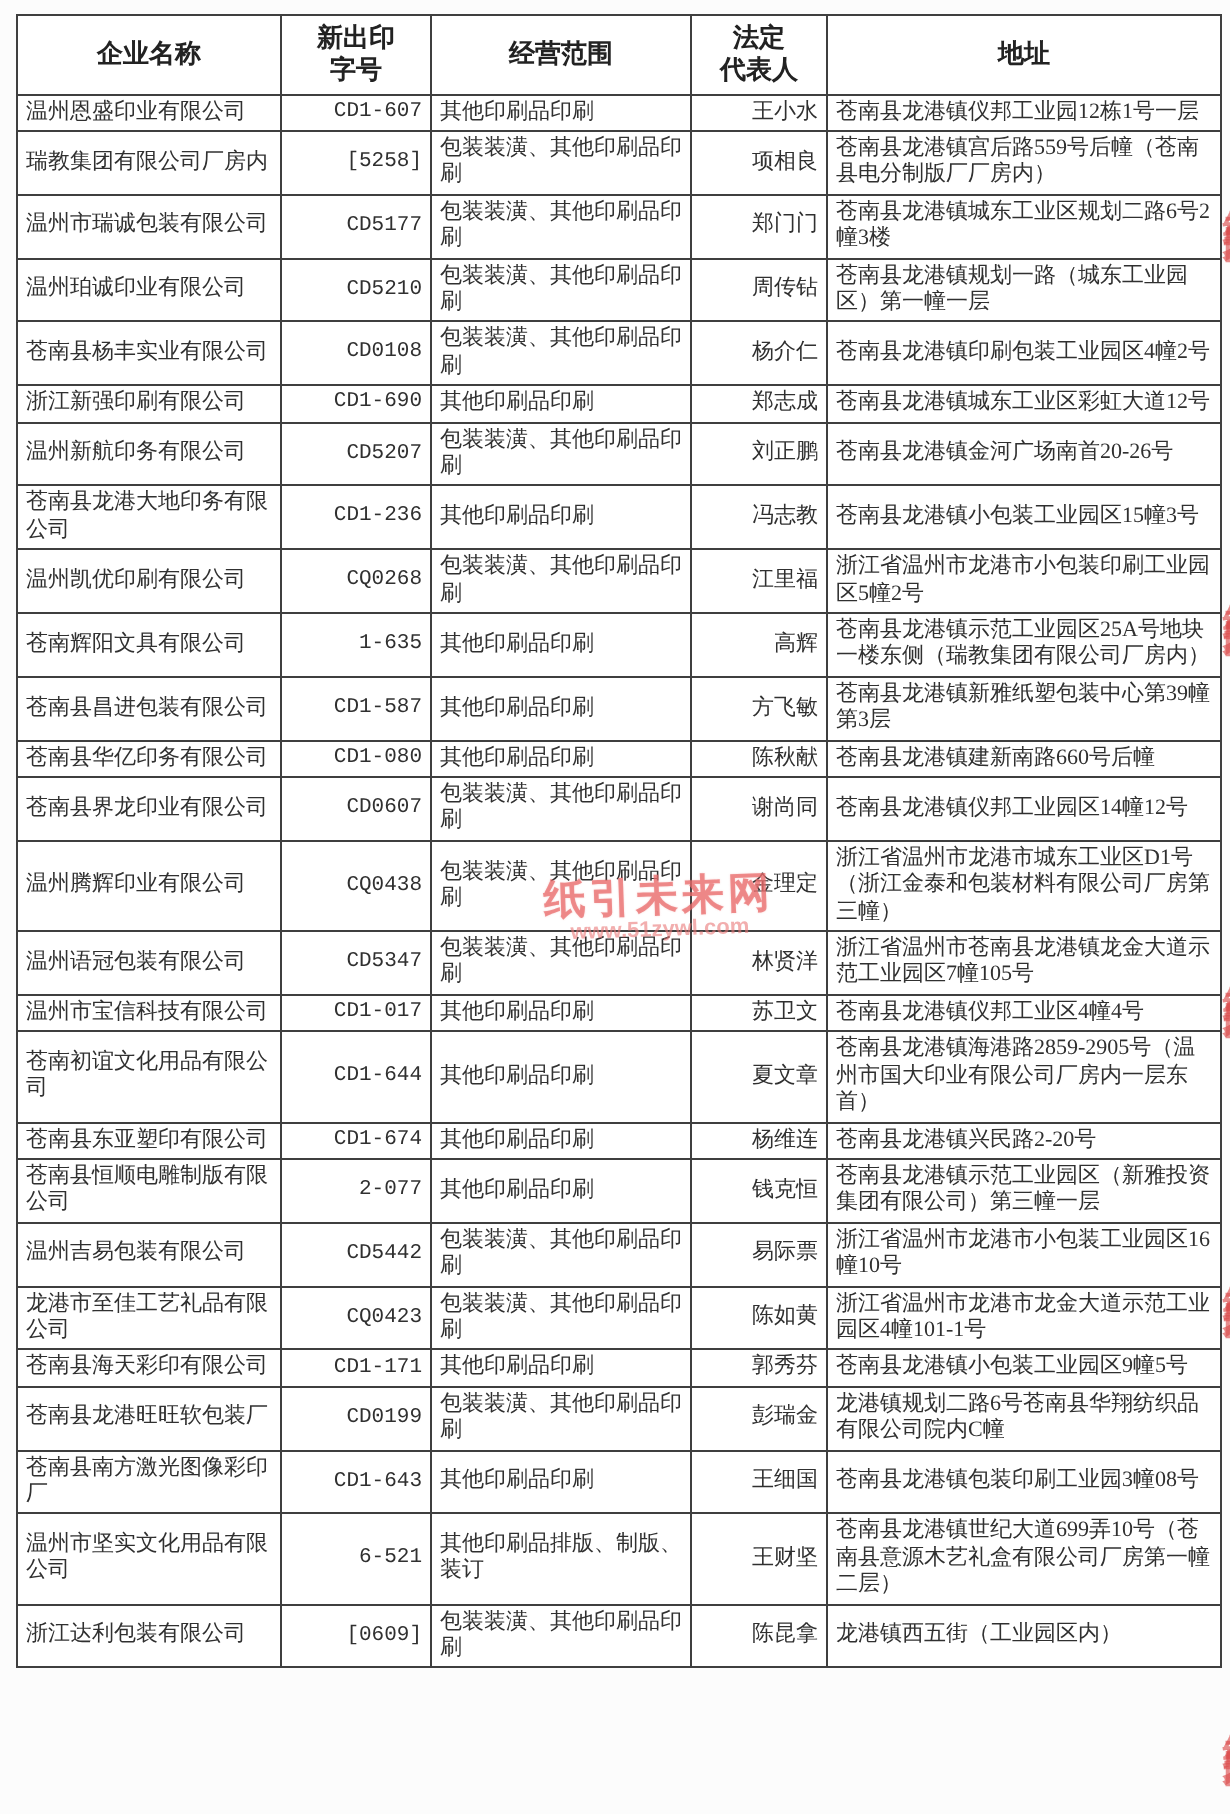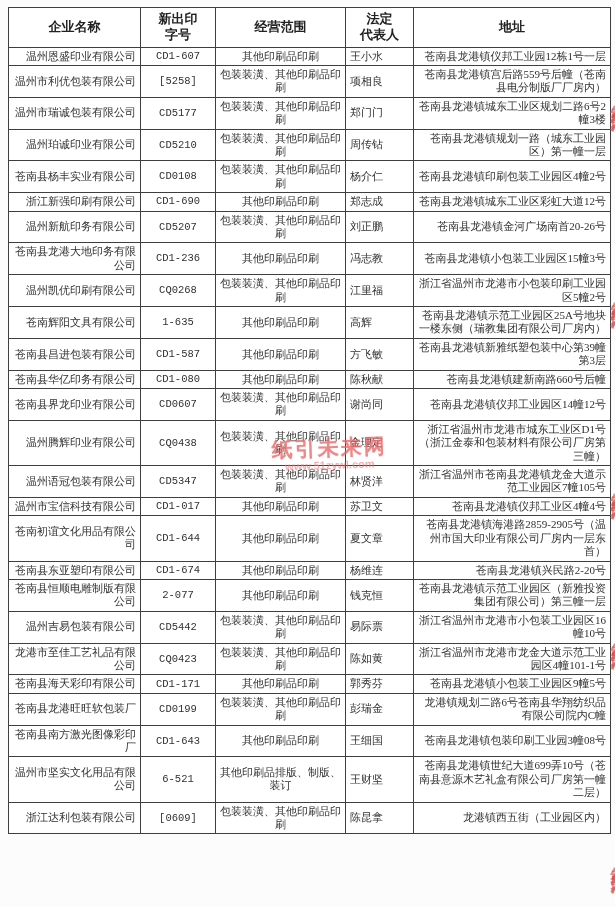--- a/index.html
+++ b/index.html
@@ -37,25 +37,25 @@
     font-size:11px;
     line-height:1.22;
     padding:2px 4px;
     color:#303030;
   }
   col.c-name{width:132px;}
   col.c-code{width:75px;}
   col.c-scope{width:130px;}
   col.c-rep{width:68px;}
   col.c-address{width:197px;}
-  td.col-name{text-align:right;}
-  td.col-code{text-align:center;font-family:"Liberation Mono","DejaVu Sans Mono",monospace;font-size:10.5px;}
-  td.col-scope{text-align:center;}
-  td.col-rep{text-align:left;}
-  td.col-address{text-align:right;}
+  td.col-name{text-align:left;}
+  td.col-code{text-align:right;font-family:"Liberation Mono","DejaVu Sans Mono",monospace;font-size:10.5px;}
+  td.col-scope{text-align:left;}
+  td.col-rep{text-align:right;}
+  td.col-address{text-align:left;}
   .watermark{
     position:absolute;left:272px;top:434px;
     pointer-events:none;
     text-align:center;
     transform:rotate(-2deg);
   }
   .wm-text{
     font-family:"Liberation Sans","DejaVu Sans",sans-serif;
     font-size:21px;
     font-weight:bold;
@@ -111,21 +111,21 @@
     </thead>
     <tbody id="table-body">
         <tr>
           <td class="col-name">温州恩盛印业有限公司</td>
           <td class="col-code">CD1-607</td>
           <td class="col-scope">其他印刷品印刷</td>
           <td class="col-rep">王小水</td>
           <td class="col-address">苍南县龙港镇仪邦工业园12栋1号一层</td>
         </tr>
         <tr>
-          <td class="col-name">温州市利优包装有限公司</td>
+          <td class="col-name">瑞教集团有限公司厂房内</td>
           <td class="col-code">[5258]</td>
           <td class="col-scope">包装装潢、其他印刷品印刷</td>
           <td class="col-rep">项相良</td>
           <td class="col-address">苍南县龙港镇宫后路559号后幢（苍南县电分制版厂厂房内）</td>
         </tr>
         <tr>
           <td class="col-name">温州市瑞诚包装有限公司</td>
           <td class="col-code">CD5177</td>
           <td class="col-scope">包装装潢、其他印刷品印刷</td>
           <td class="col-rep">郑门门</td>

